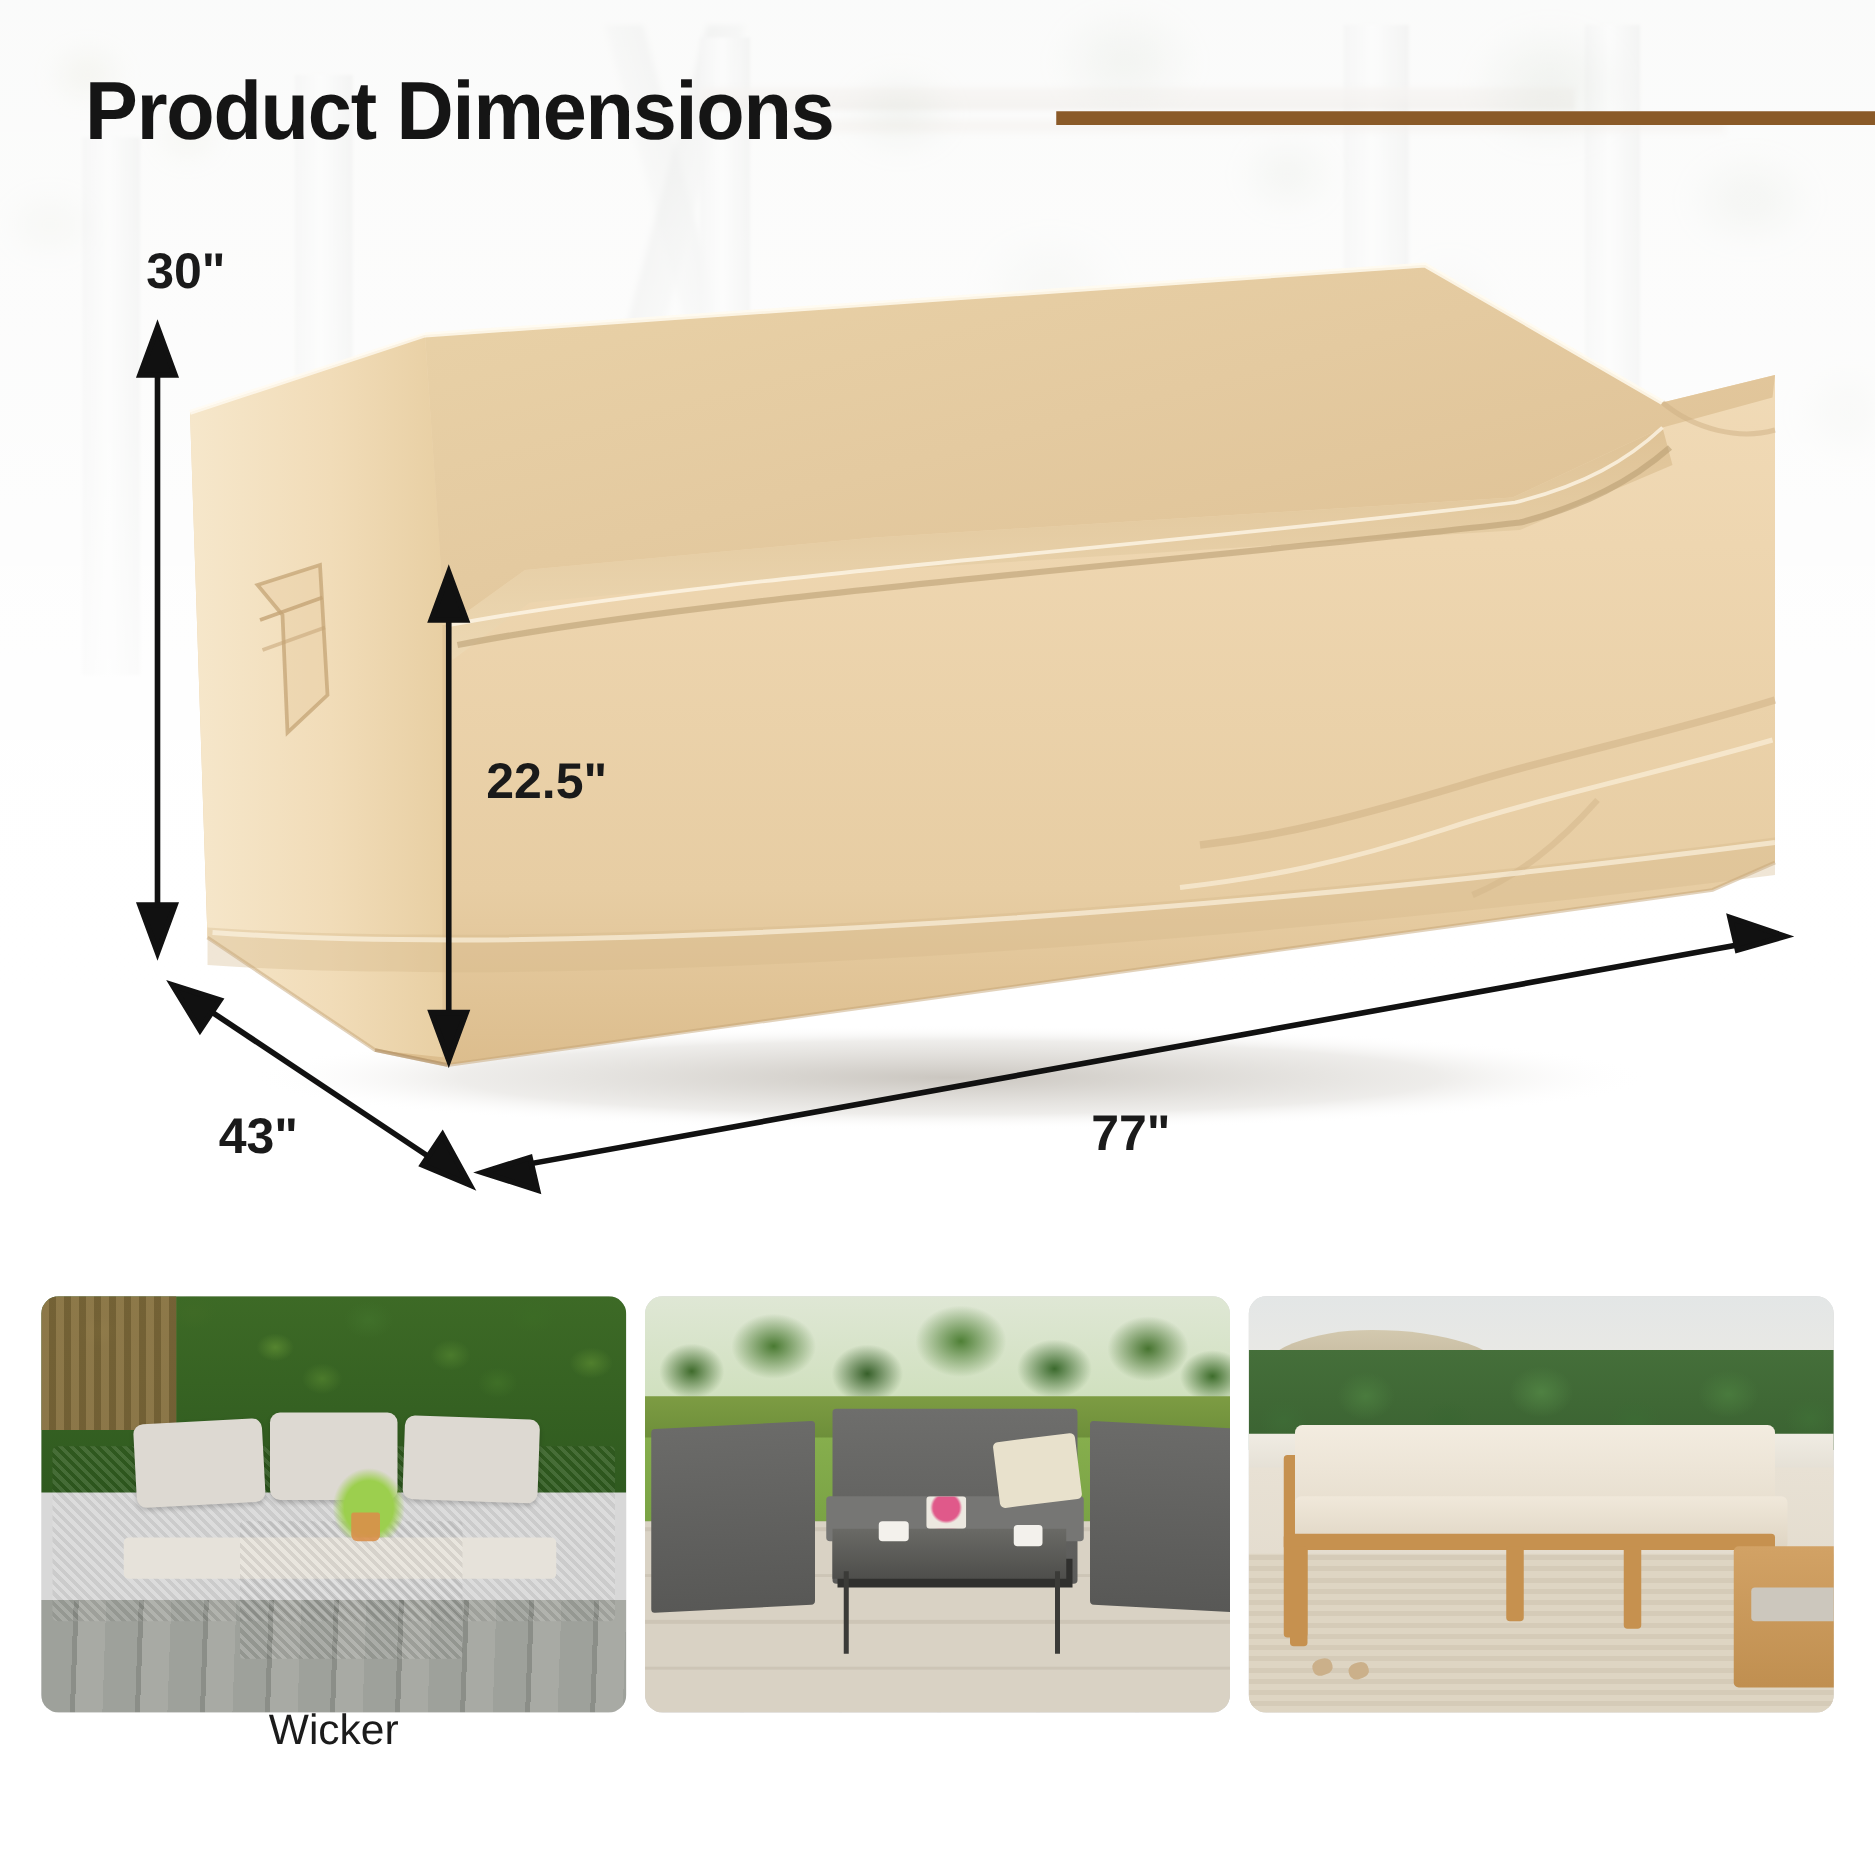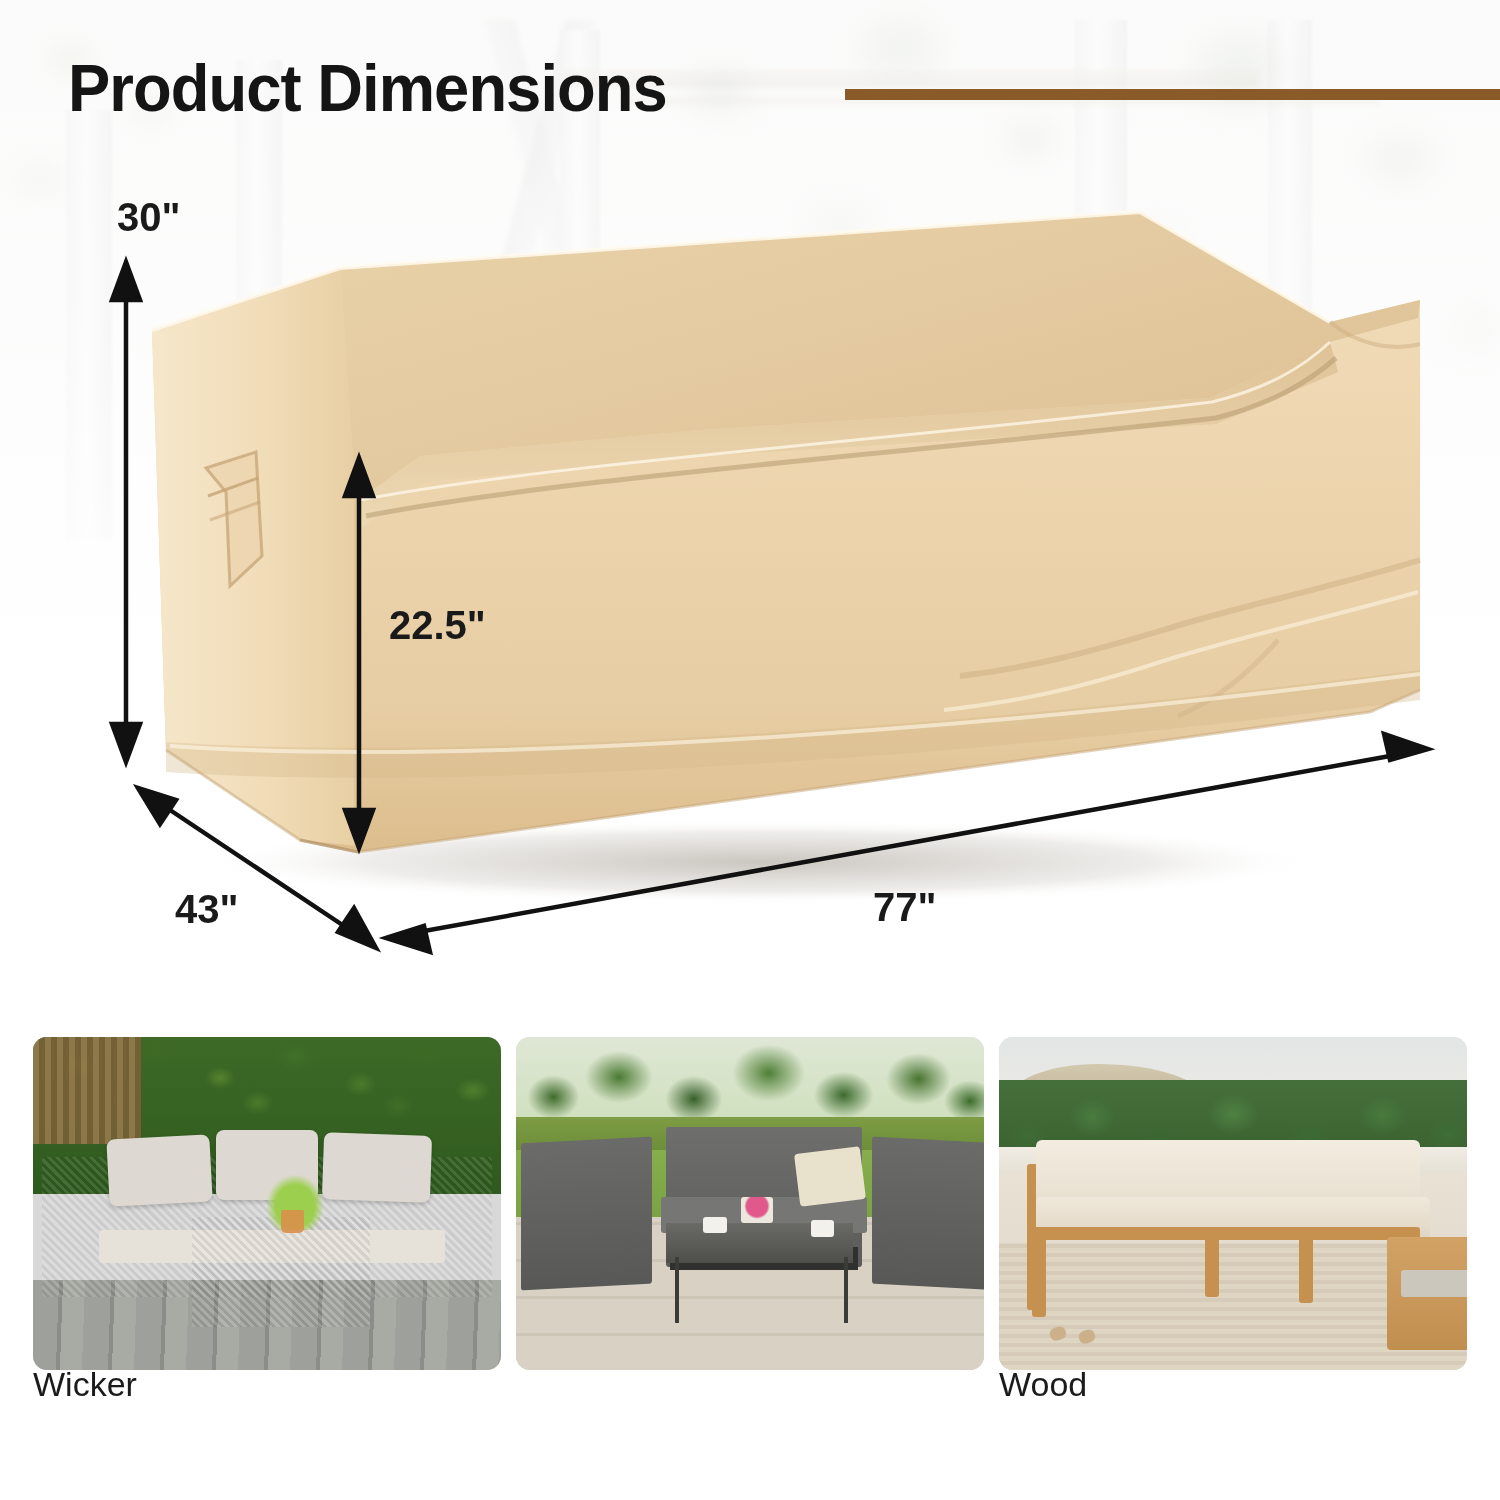--- a/index.html
+++ b/index.html
@@ -109,21 +109,21 @@
   #gallery { position:absolute; left:0; top:1010px; width:1500px; height:490px; background:#fff; }
   .card { position:absolute; top:27px; width:468px; height:333px; }
   .card.c1 { left:33px; }
   .card.c2 { left:516px; }
   .card.c3 { left:999px; }
   .photo {
     position:absolute; inset:0; border-radius:14px; overflow:hidden;
     background:#d8d8d8;
   }
   .caption {
-    position:absolute; top:355px; width:468px; 
+    position:absolute; top:355px; width:468px; text-align:center;
     font-size:34px; color:#1b1b1b; font-weight:400;
     font-family:"Liberation Sans", sans-serif;
   }
   .caption.c1 { left:33px; }
   .caption.c2 { left:516px; }
   .caption.c3 { left:999px; }
 
   
   .p1-hedge { position:absolute; left:0; top:0; width:100%; height:47%;
     background:
@@ -406,14 +406,13 @@
       <div class="p3-frame" style="left:6%;top:57%;width:84%;height:4%;"></div>
       <div class="p3-frame" style="left:7%;top:60%;width:3%;height:24%;"></div>
       <div class="p3-frame" style="left:44%;top:60%;width:3%;height:18%;"></div>
       <div class="p3-frame" style="left:64%;top:60%;width:3%;height:20%;"></div>
       <div class="p3-chair"></div>
       <div class="p3-chair-c"></div>
       <div class="p3-sandal" style="left:11%;top:87%;"></div>
       <div class="p3-sandal" style="left:17%;top:88%;"></div>
     </div>
   </div>
-  <div class="caption c3">Wood</div>
 </div>
 
 </body></html>

